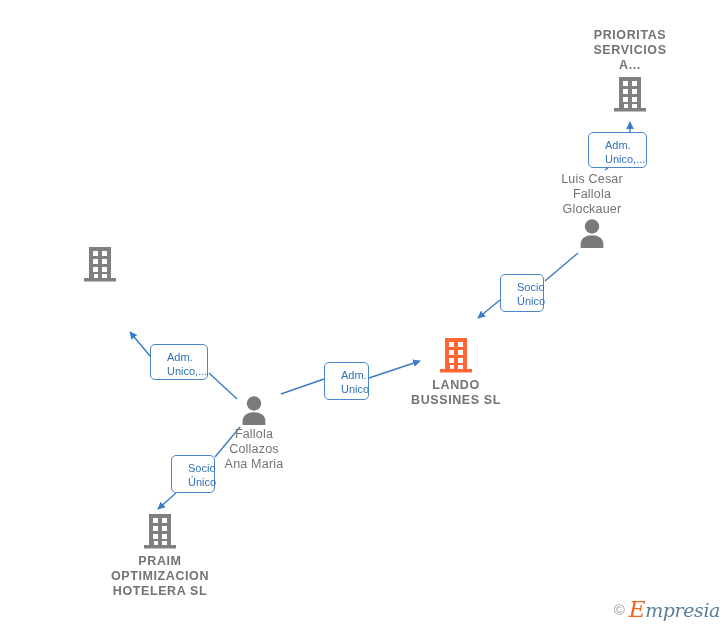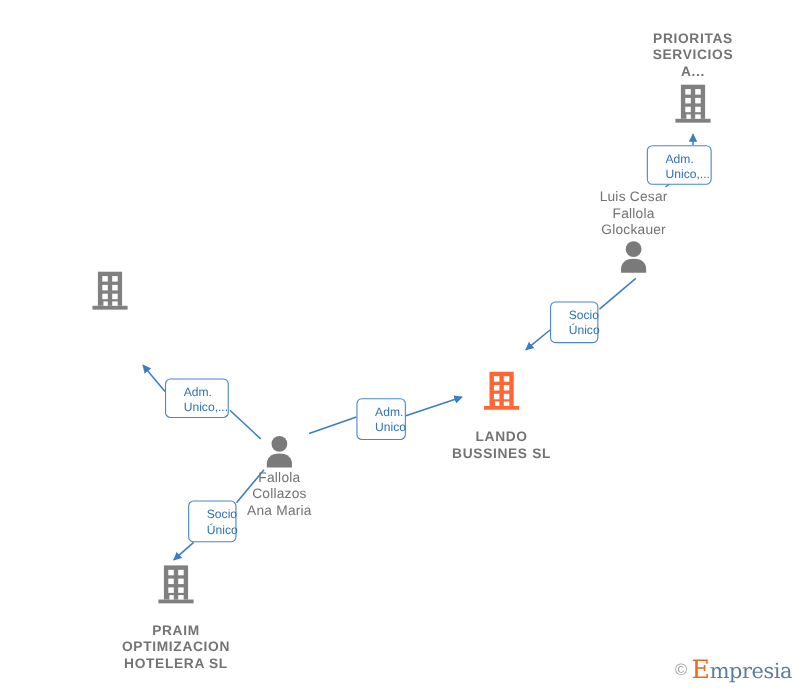--- a/index.html
+++ b/index.html
@@ -46,21 +46,21 @@
     letter-spacing: 0.6px;
   }
   .node.person .label {
     font-weight: normal;
   }
   .node .glyph {
     display: block;
     margin: 0 auto;
   }
   .node.company.label-above .glyph { margin-top: 2px; }
-  .node.company.label-below .label { margin-top: 16px; }
+  .node.company.label-below .label { margin-top: 4px; }
   .node.person .label { margin-top: 1px; }
 
   
   .edge-label {
     position: absolute;
     z-index: 4;
     box-sizing: border-box;
     background: #ffffff;
     border: 1.4px solid #4a86c8;
     border-radius: 5px;
@@ -82,20 +82,21 @@
     align-items: center;
     gap: 4px;
     user-select: none;
   }
   #watermark .copy {
     font-size: 15px;
     color: #9a9a9a;
   }
   #watermark .brand {
     font-family: "DejaVu Serif", serif;
+    font-style: italic;
     font-size: 19px;
     color: #5b7d9a;
     letter-spacing: -0.4px;
   }
   #watermark .brand .cap {
     color: #f0671f;
     font-size: 23px;
   }
 </style>
 </head>
@@ -143,21 +144,21 @@
         <rect x="11" y="14" width="5" height="5"></rect>
         <rect x="20" y="14" width="5" height="5"></rect>
         <rect x="11" y="22" width="5" height="5"></rect>
         <rect x="20" y="22" width="5" height="5"></rect>
         <rect x="12" y="29" width="4" height="4"></rect>
         <rect x="20" y="29" width="5" height="4"></rect>
       </g>
     </svg>
   </div>
 
-  <div class="node person label-above" style="left:576px; top:171px;">
+  <div class="node person label-above" style="left:592px; top:171px;">
     <div class="label">Luis Cesar
 Fallola
 Glockauer</div>
     <svg class="glyph" width="32" height="32" viewBox="0 0 32 32">
       <g fill="#7a7a7a">
         <circle cx="16" cy="9.5" r="7.2"></circle>
         <path d="M16 18.2 c -8.2 0 -11.4 4.6 -11.4 9.2 l 0 3.6 l 22.8 0 l 0 -3.6 c 0 -4.6 -3.2 -9.2 -11.4 -9.2 z"></path>
       </g>
     </svg>
   </div>

